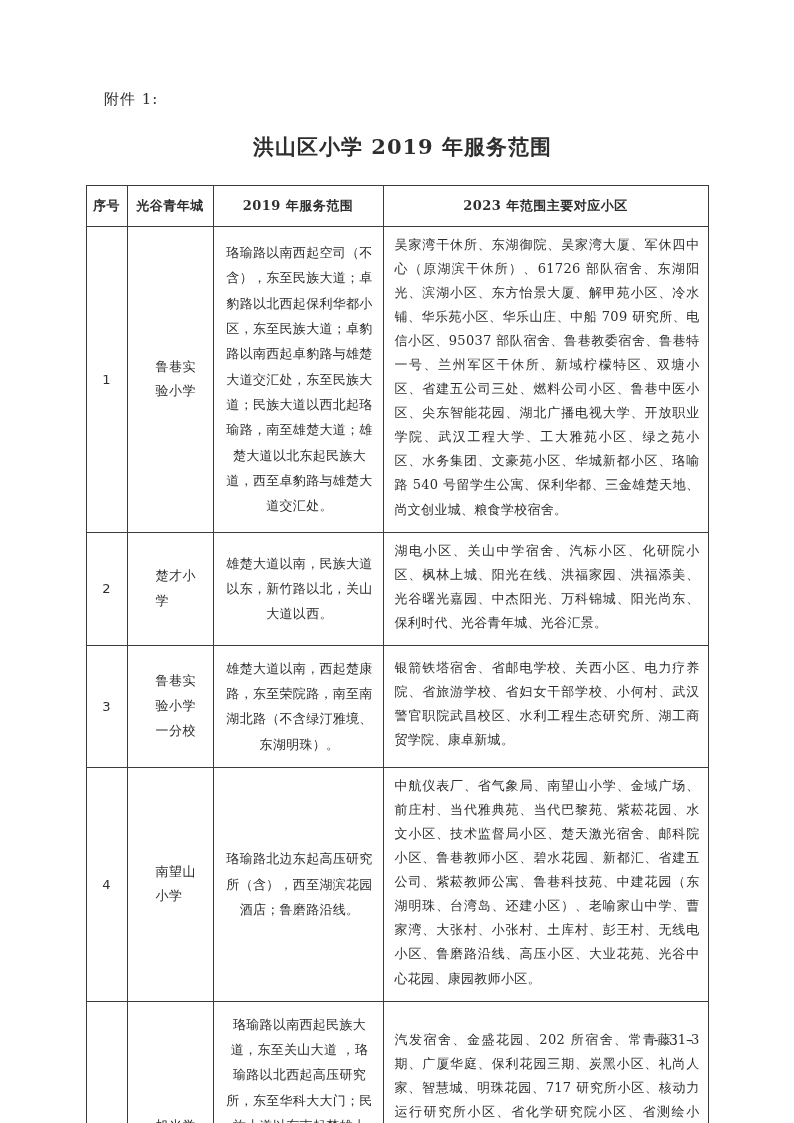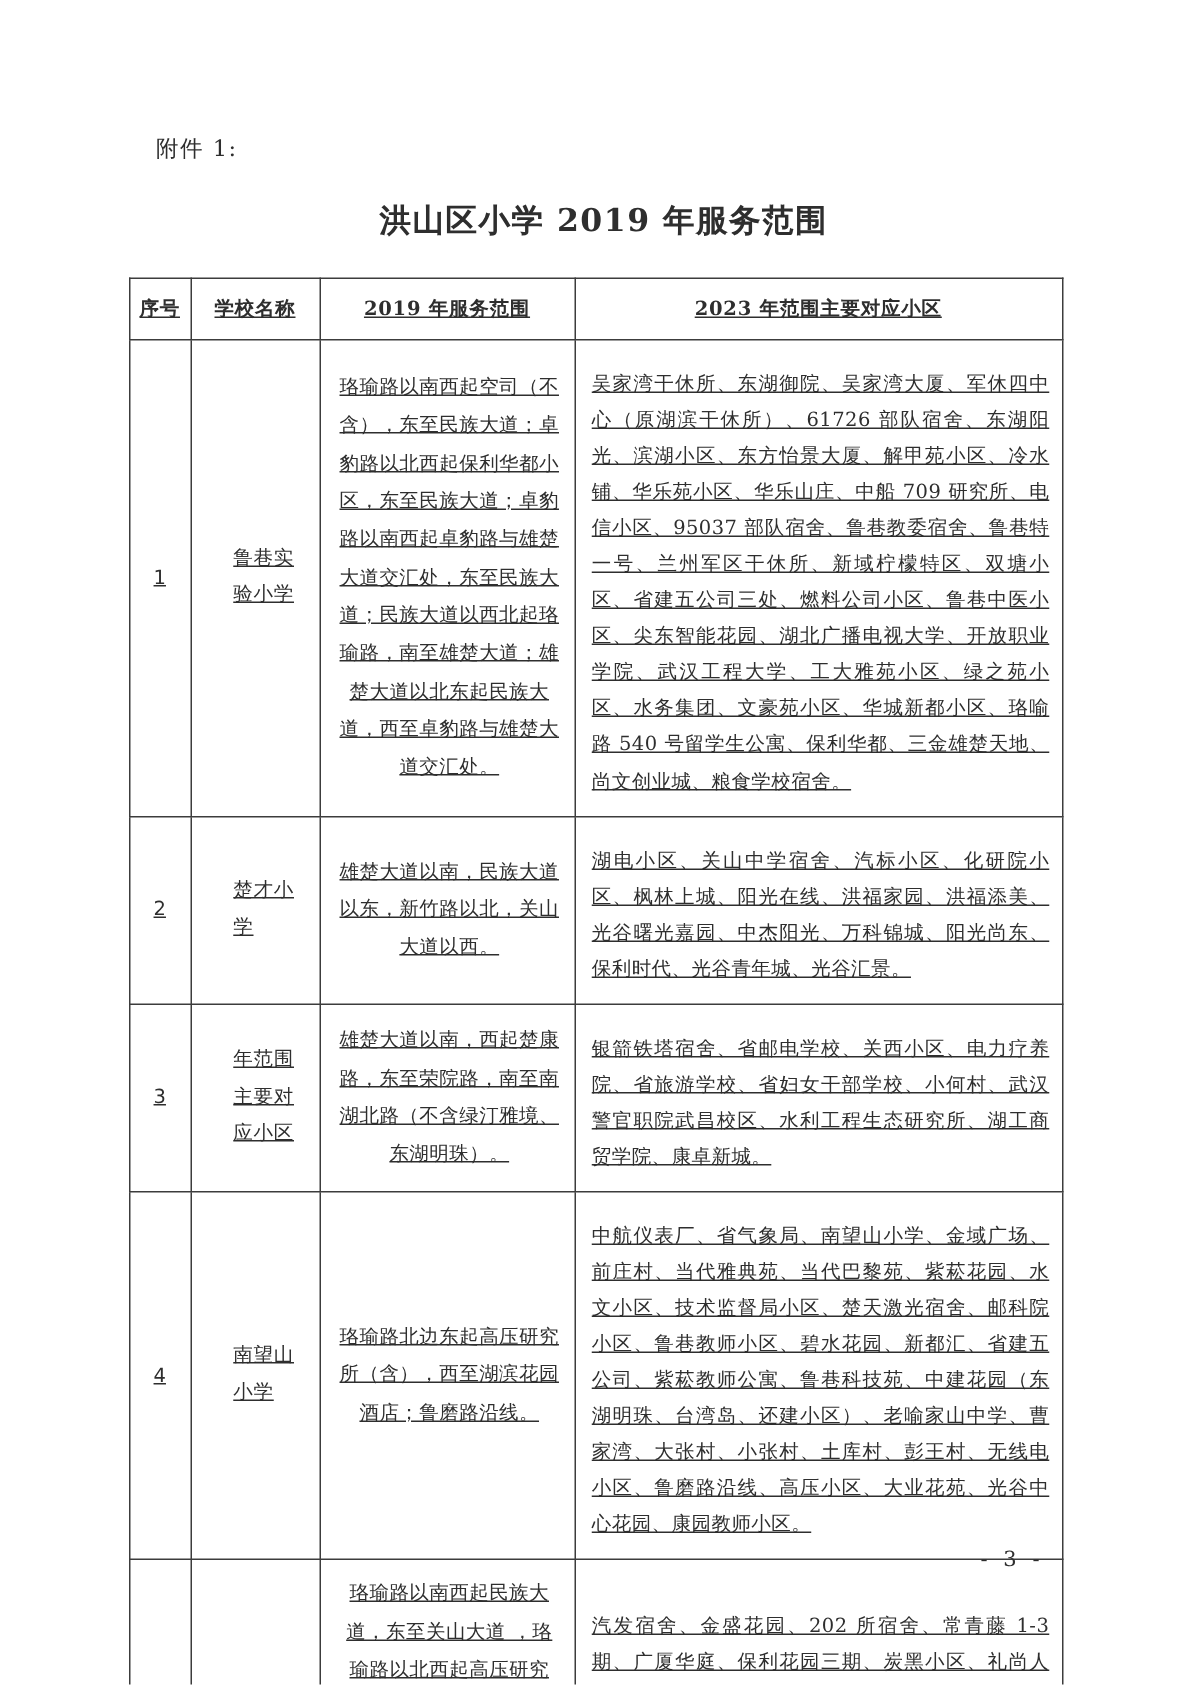--- a/index.html
+++ b/index.html
@@ -35,21 +35,20 @@
     table-layout: fixed;
   }
   .service-table col.c-no     { width: 41px; }
   .service-table col.c-school { width: 86px; }
   .service-table col.c-scope  { width: 170px; }
   .service-table col.c-comm   { width: 325px; }
   .service-table th, .service-table td {
     border: 1.2px solid #3c3c3c;
     font-size: 13px;
     vertical-align: middle;
-    text-decoration: underline;
   }
   .service-table th {
     font-weight: bold;
     text-align: center;
     padding: 11px 4px;
     letter-spacing: 0.5px;
   }
   td.cell-no {
     text-align: center;
     font-family: "DejaVu Sans", "Liberation Sans", sans-serif;
@@ -60,21 +59,21 @@
     line-height: 1.9;
     letter-spacing: 0.5px;
   }
   td.cell-scope {
     padding: 10px 8px 10px 11px;
     line-height: 1.95;
     letter-spacing: 0.3px;
     text-align: center;
   }
   td.cell-comm {
-    padding: 18px 8px 10px 11px;
+    padding: 6px 8px 10px 11px;
     line-height: 1.85;
     letter-spacing: 0.3px;
     text-align: justify;
   }
   .page-number {
     position: absolute;
     top: 1032px;
     right: 98px;
     font-size: 14px;
     letter-spacing: 3px;
@@ -93,41 +92,41 @@
   <table class="service-table">
     <colgroup>
       <col class="c-no">
         <col class="c-school">
         <col class="c-scope">
         <col class="c-comm">
     </colgroup>
     <thead>
       <tr>
         <th>序号</th>
-        <th>学校名称</th>
+        <th>光谷青年城</th>
         <th>2019 年服务范围</th>
         <th>2023 年范围主要对应小区</th>
       </tr>
     </thead>
     <tbody>
       <tr style="height:238px;">
         <td class="cell-no">1</td>
         <td class="cell-school">鲁巷实验小学</td>
         <td class="cell-scope">珞瑜路以南西起空司（不含），东至民族大道；卓豹路以北西起保利华都小区，东至民族大道；卓豹路以南西起卓豹路与雄楚大道交汇处，东至民族大道；民族大道以西北起珞瑜路，南至雄楚大道；雄楚大道以北东起民族大道，西至卓豹路与雄楚大道交汇处。</td>
         <td class="cell-comm">吴家湾干休所、东湖御院、吴家湾大厦、军休四中心（原湖滨干休所）、61726 部队宿舍、东湖阳光、滨湖小区、东方怡景大厦、解甲苑小区、冷水铺、华乐苑小区、华乐山庄、中船 709 研究所、电信小区、95037 部队宿舍、鲁巷教委宿舍、鲁巷特一号、兰州军区干休所、新域柠檬特区、双塘小区、省建五公司三处、燃料公司小区、鲁巷中医小区、尖东智能花园、湖北广播电视大学、开放职业学院、武汉工程大学、工大雅苑小区、绿之苑小区、水务集团、文豪苑小区、华城新都小区、珞喻路 540 号留学生公寓、保利华都、三金雄楚天地、尚文创业城、粮食学校宿舍。</td>
       </tr>
       <tr style="height:94px;">
         <td class="cell-no">2</td>
         <td class="cell-school">楚才小学</td>
         <td class="cell-scope">雄楚大道以南，民族大道以东，新竹路以北，关山大道以西。</td>
         <td class="cell-comm">湖电小区、关山中学宿舍、汽标小区、化研院小区、枫林上城、阳光在线、洪福家园、洪福添美、光谷曙光嘉园、中杰阳光、万科锦城、阳光尚东、保利时代、光谷青年城、光谷汇景。</td>
       </tr>
       <tr style="height:84px;">
         <td class="cell-no">3</td>
-        <td class="cell-school">年范围主要对应小区</td>
+        <td class="cell-school">鲁巷实验小学一分校</td>
         <td class="cell-scope">雄楚大道以南，西起楚康路，东至荣院路，南至南湖北路（不含绿汀雅境、东湖明珠）。</td>
         <td class="cell-comm">银箭铁塔宿舍、省邮电学校、关西小区、电力疗养院、省旅游学校、省妇女干部学校、小何村、武汉警官职院武昌校区、水利工程生态研究所、湖工商贸学院、康卓新城。</td>
       </tr>
       <tr style="height:158px;">
         <td class="cell-no">4</td>
         <td class="cell-school">南望山小学</td>
         <td class="cell-scope">珞瑜路北边东起高压研究所（含），西至湖滨花园酒店；鲁磨路沿线。</td>
         <td class="cell-comm">中航仪表厂、省气象局、南望山小学、金域广场、前庄村、当代雅典苑、当代巴黎苑、紫菘花园、水文小区、技术监督局小区、楚天激光宿舍、邮科院小区、鲁巷教师小区、碧水花园、新都汇、省建五公司、紫菘教师公寓、鲁巷科技苑、中建花园（东湖明珠、台湾岛、还建小区）、老喻家山中学、曹家湾、大张村、小张村、土库村、彭王村、无线电小区、鲁磨路沿线、高压小区、大业花苑、光谷中心花园、康园教师小区。</td>
       </tr>
       <tr style="height:196px;">

